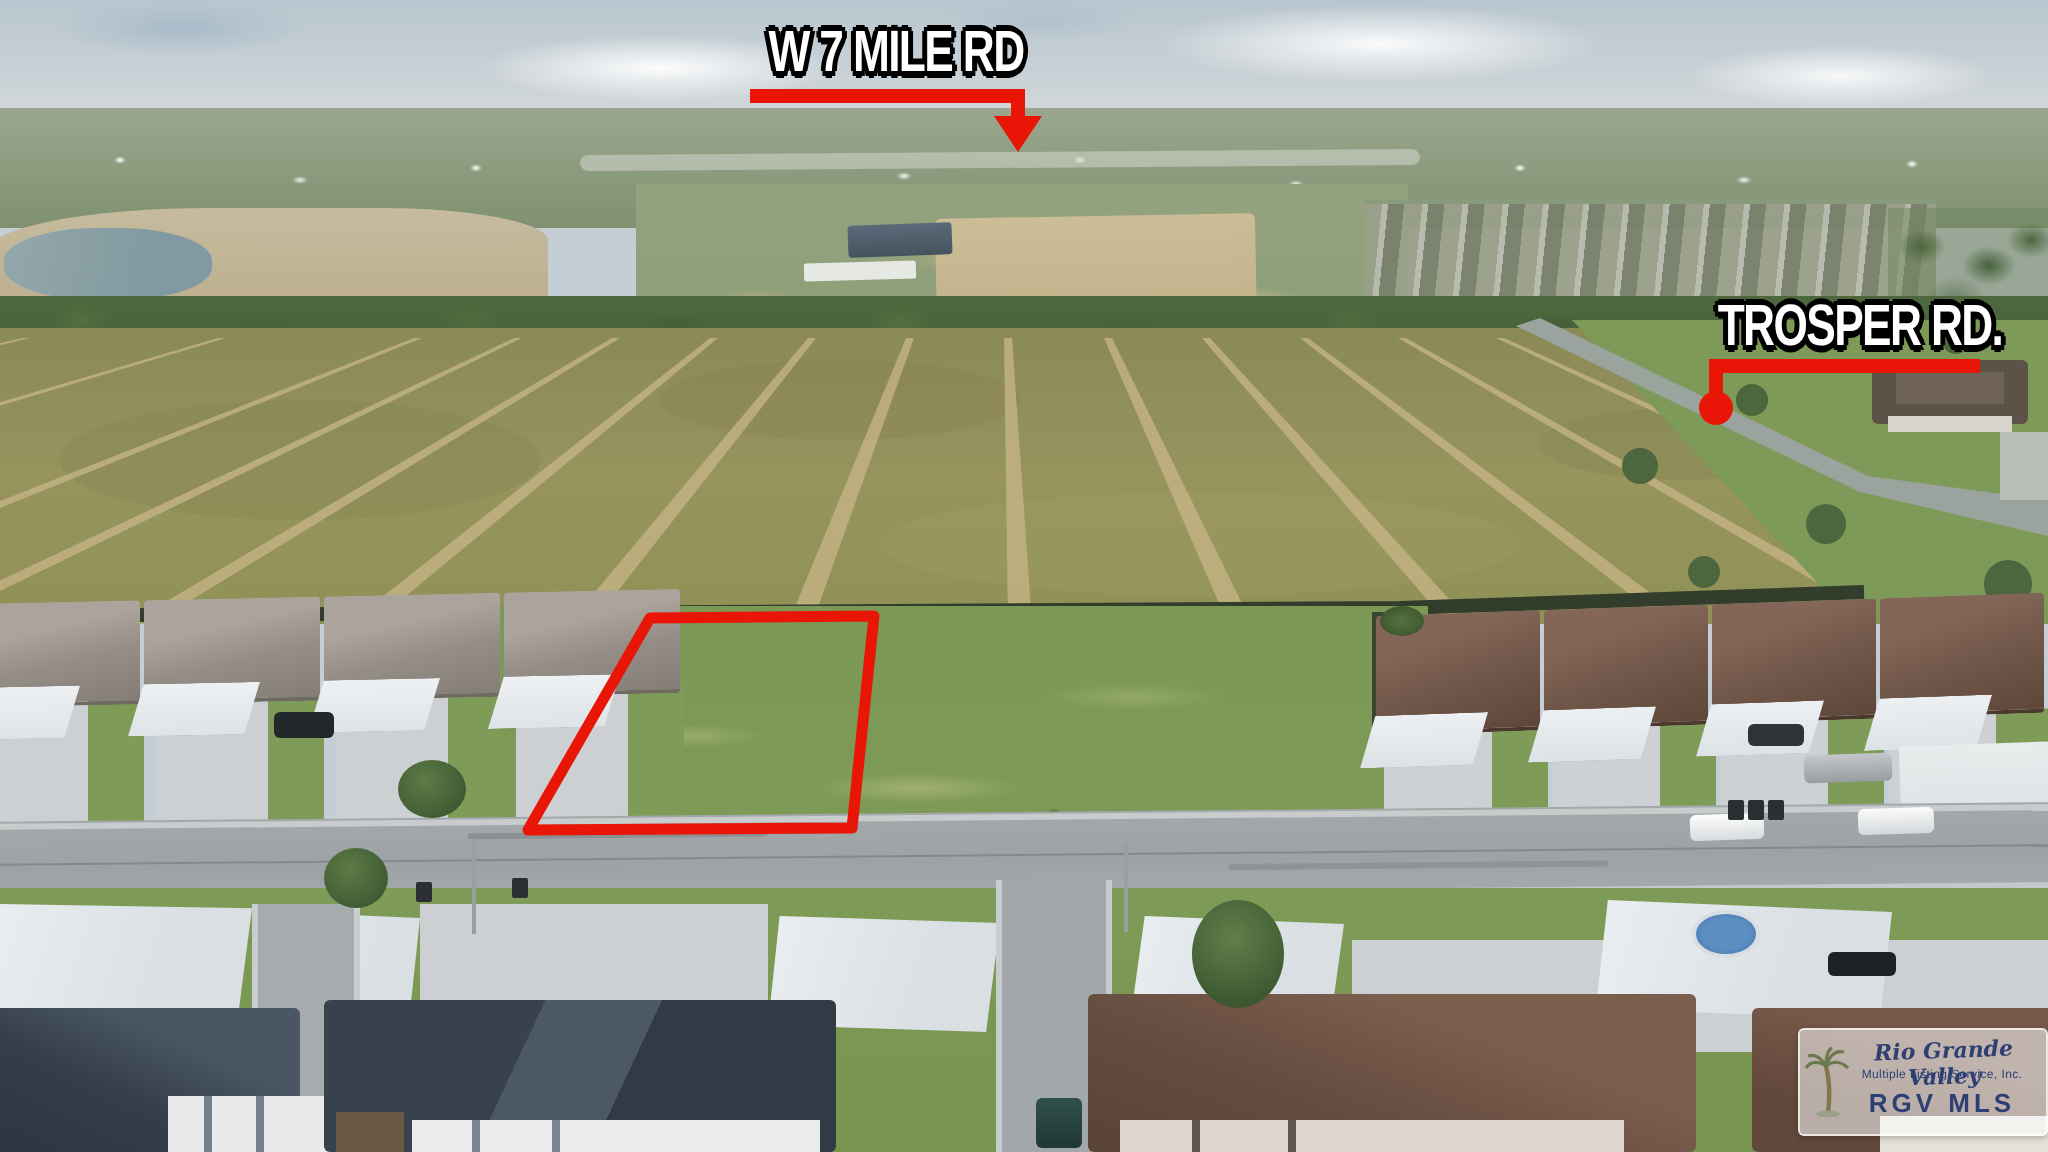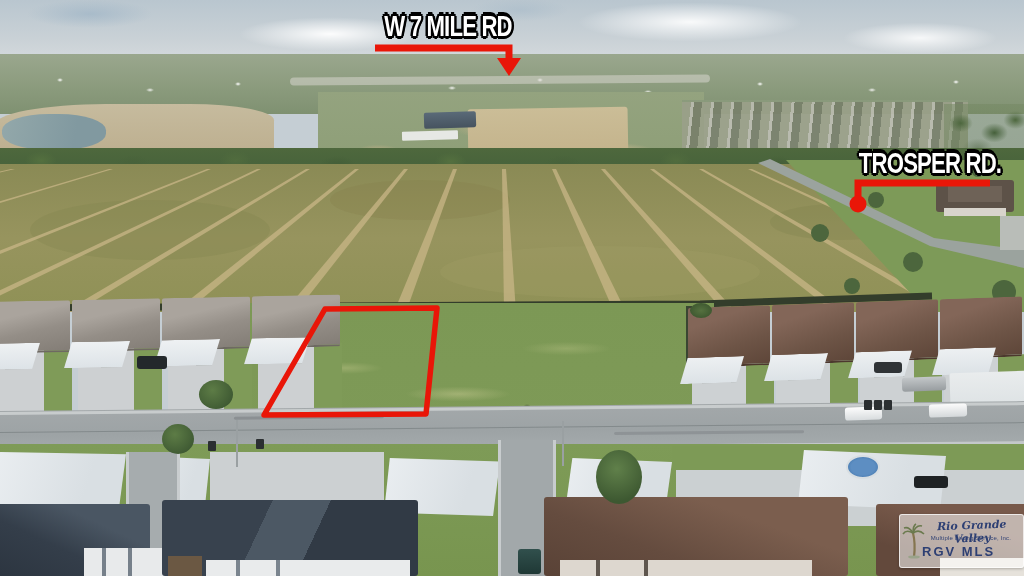--- a/index.html
+++ b/index.html
@@ -190,21 +190,21 @@
 
   
   .wm{left:899px;top:514px;width:123px;height:52px;background:rgba(255,255,255,.55);
     border:1px solid rgba(255,255,255,.7);border-radius:3px;
     box-shadow:0 1px 3px rgba(0,0,0,.25);color:#2d3f73;}
   .wm .script{position:absolute;left:24px;top:4px;width:96px;text-align:center;
     font-family:"DejaVu Serif",serif;font-style:italic;font-weight:700;font-size:11px;
     transform:rotate(-2deg);}
   .wm .sub{position:absolute;left:22px;top:20px;width:98px;text-align:center;
     font-size:6px;letter-spacing:.2px;}
-  .wm .abbr{position:absolute;left:22px;top:29px;width:98px;text-align:left;
+  .wm .abbr{position:absolute;left:22px;top:29px;width:98px;text-align:center;
     font-weight:800;font-size:13px;letter-spacing:2px;}
   .wm .palmbox{position:absolute;left:2px;top:8px;width:24px;height:36px;}
 </style>
 </head>
 <body>
 
 <div id="stage">
 
   <div class="abs sky"></div>
   <div class="abs farband"></div>

